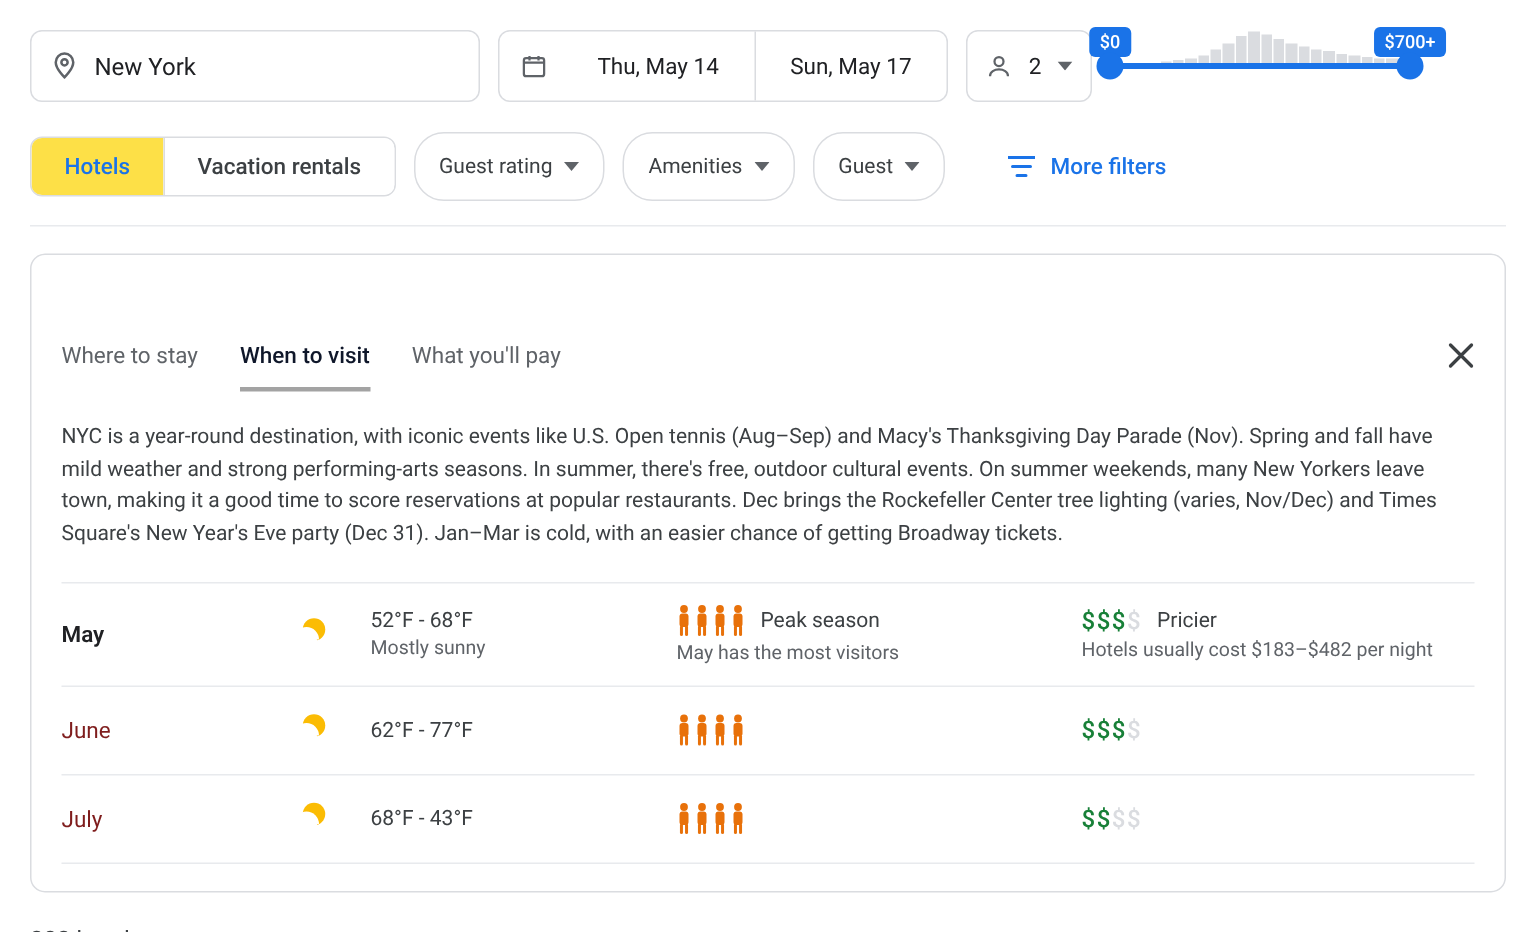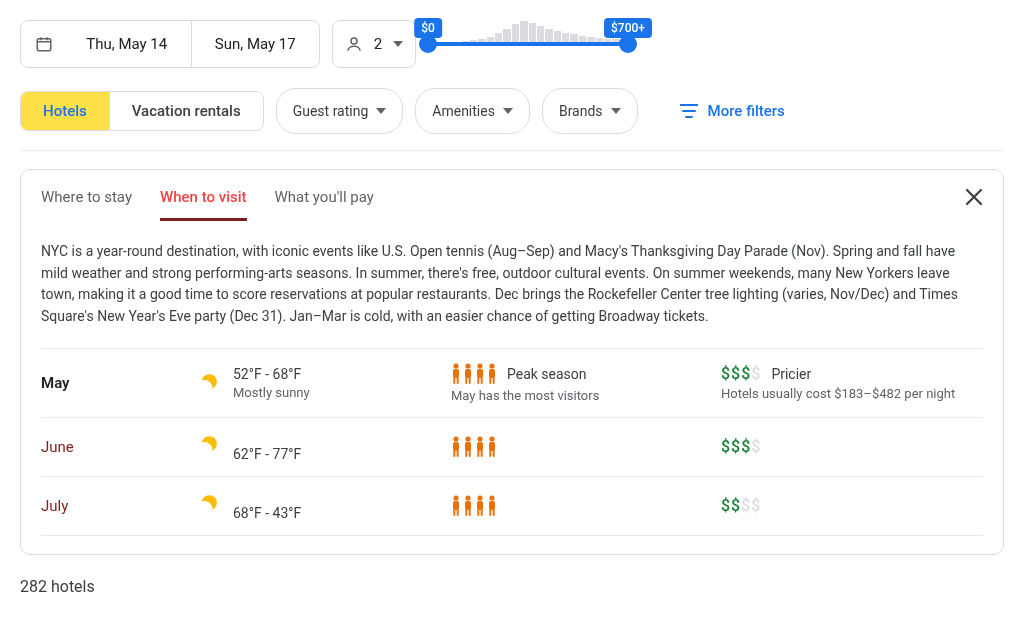--- a/index.html
+++ b/index.html
@@ -30,32 +30,32 @@
   .filters-row { display: flex; align-items: center; gap: 12px; margin-bottom: 16px; }
   .seg-control { display: inline-flex; border: 1px solid #dadce0; border-radius: 8px; overflow: hidden; }
   .seg-item { padding: 10px 22px; font-size: 15px; font-weight: 500; color: #3c4043; cursor: pointer; background:#fff; }
   .seg-item.active { background: #fde047; color: #1a73e8; }
   .seg-item + .seg-item { border-left: 1px solid #dadce0; }
   .chip { display: inline-flex; align-items: center; gap: 8px; border: 1px solid #dadce0; border-radius: 20px; padding: 14px 16px; font-size: 14px; color: #3c4043; cursor: pointer; background:#fff; }
   .more-filters { display: inline-flex; align-items: center; gap: 10px; color: #1a73e8; font-size: 15px; font-weight: 500; cursor: pointer; margin-left: 30px; }
   .hr { border-top: 1px solid #e8eaed; margin-bottom: 18px; }
 
   .info-card { border: 1px solid #dadce0; border-radius: 10px; padding: 18px 20px; }
-  .tabs { display: flex; gap: 28px; position: relative; margin-bottom: 20px; }
+  .tabs { display: flex; gap: 28px; position: relative; margin-bottom: 20px; margin-top: 40px; }
   .tab { font-size: 15px; color: #5f6368; padding-bottom: 12px; cursor: pointer; }
-  .tab.active { color: #ef4444; font-weight: 500; border-bottom: 3px solid #7f1d1d; }
+  .tab.active { color: #0f172a; font-weight: 500; border-bottom: 3px solid #a3a3a3; }
   .close-x { margin-left: auto; font-size: 22px; color: #3c4043; cursor: pointer; }
   .desc { font-size: 14px; line-height: 1.55; color: #3c4043; margin-bottom: 20px; }
 
   .month-table { width:100%; }
   .month-row { display: grid; grid-template-columns: 150px 260px 270px 1fr; align-items: center; padding: 14px 0; border-bottom: 1px solid #e8eaed; }
   .month-row:first-child { border-top: 1px solid #e8eaed; }
   .month-name { font-size: 15px; color: #7f1d1d; }
   .month-row.featured .month-name { font-weight: 600; color:#202124; }
-  .weather-cell { display:flex; align-items:flex-end; gap:12px; }
+  .weather-cell { display:flex; align-items:center; gap:26px; }
   .weather-text { display:flex; flex-direction:column; gap:3px;}
   .temp { font-size: 14px; color: #3c4043; }
   .sub { font-size: 13px; color: #5f6368; }
   .pop-cell, .price-cell { display:flex; flex-direction:column; gap:3px; }
   .pop-head, .price-head { display:flex; align-items:center; gap:10px; }
   .pop-label, .price-label-text { font-size: 14px; color: #3c4043; }
   .people-icons { display:flex; gap:2px; }
   .dollar-icons { font-size: 16px; font-weight:500; letter-spacing:1px;}
   .d-on { color: #188038; }
   .d-off { color: #dadce0; }
@@ -63,20 +63,29 @@
   .results-row { display:flex; justify-content:space-between; align-items:center; margin-top:22px; }
   .results-count { font-size: 16px; color:#3c4043; }
   .sort-chip { display:inline-flex; align-items:center; gap:10px; background:#e8f0fe; color:#1a73e8; border-radius:20px; padding:9px 18px; font-size:14px; font-weight:500; cursor:pointer; }
 
   svg { display:block; }
 </style>
 </head>
 <body>
 
 <div class="search-row">
+  <div class="input-box location-box">
+    <span>
+      <svg width="20" height="20" viewBox="0 0 24 24" fill="none" stroke="#5f6368" stroke-width="2">
+          <path d="M12 21s-7-6.5-7-12a7 7 0 1 1 14 0c0 5.5-7 12-7 12z"></path>
+          <circle cx="12" cy="9" r="2.5"></circle>
+        </svg>
+    </span>
+    <span class="loc-text">New York</span>
+  </div>
 
   <div class="input-box date-box">
     <span class="cal-icon-wrap">
       <svg width="18" height="18" viewBox="0 0 24 24" fill="none" stroke="#5f6368" stroke-width="2">
           <rect x="3" y="5" width="18" height="16" rx="2"></rect>
           <path d="M3 9h18M8 3v4M16 3v4"></path>
         </svg>
     </span>
     <div class="date-part">
         <span class="date-text">Thu, May 14</span>
@@ -149,21 +158,21 @@
         <path d="M0 0l5 6 5-6z" fill="#5f6368"></path>
       </svg>
   </div>
   <div class="chip">
     <span>Amenities</span>
     <svg width="10" height="6" viewBox="0 0 10 6">
         <path d="M0 0l5 6 5-6z" fill="#5f6368"></path>
       </svg>
   </div>
   <div class="chip">
-    <span>Brands</span>
+    <span>Guest</span>
     <svg width="10" height="6" viewBox="0 0 10 6">
         <path d="M0 0l5 6 5-6z" fill="#5f6368"></path>
       </svg>
   </div>
   <div class="more-filters">
     <svg width="18" height="14" viewBox="0 0 18 14">
         <path d="M0 1h18M3 7h12M6 13h6" stroke="#1a73e8" stroke-width="2" stroke-linecap="round"></path>
       </svg>
     <span>More filters</span>
   </div>

